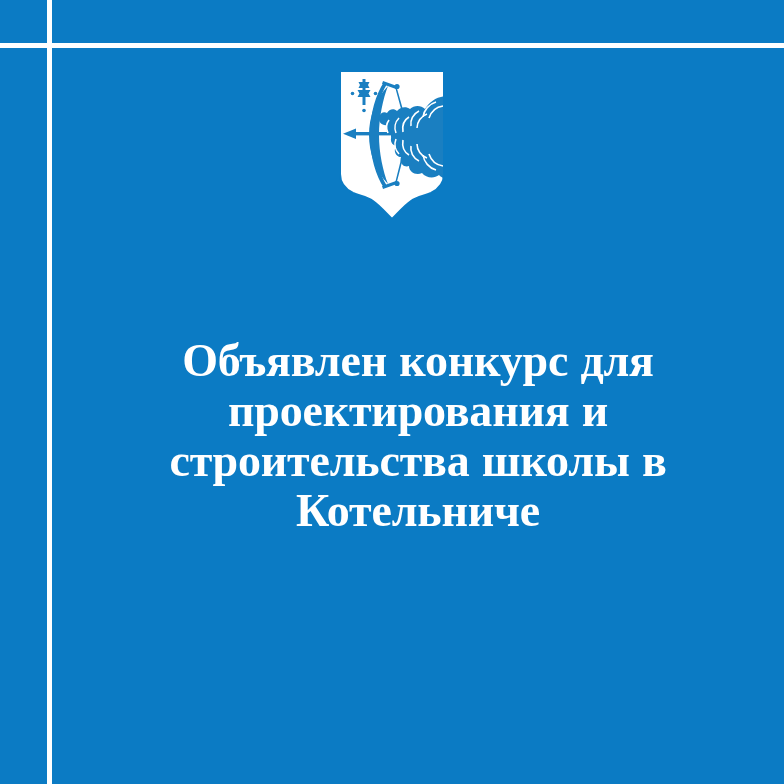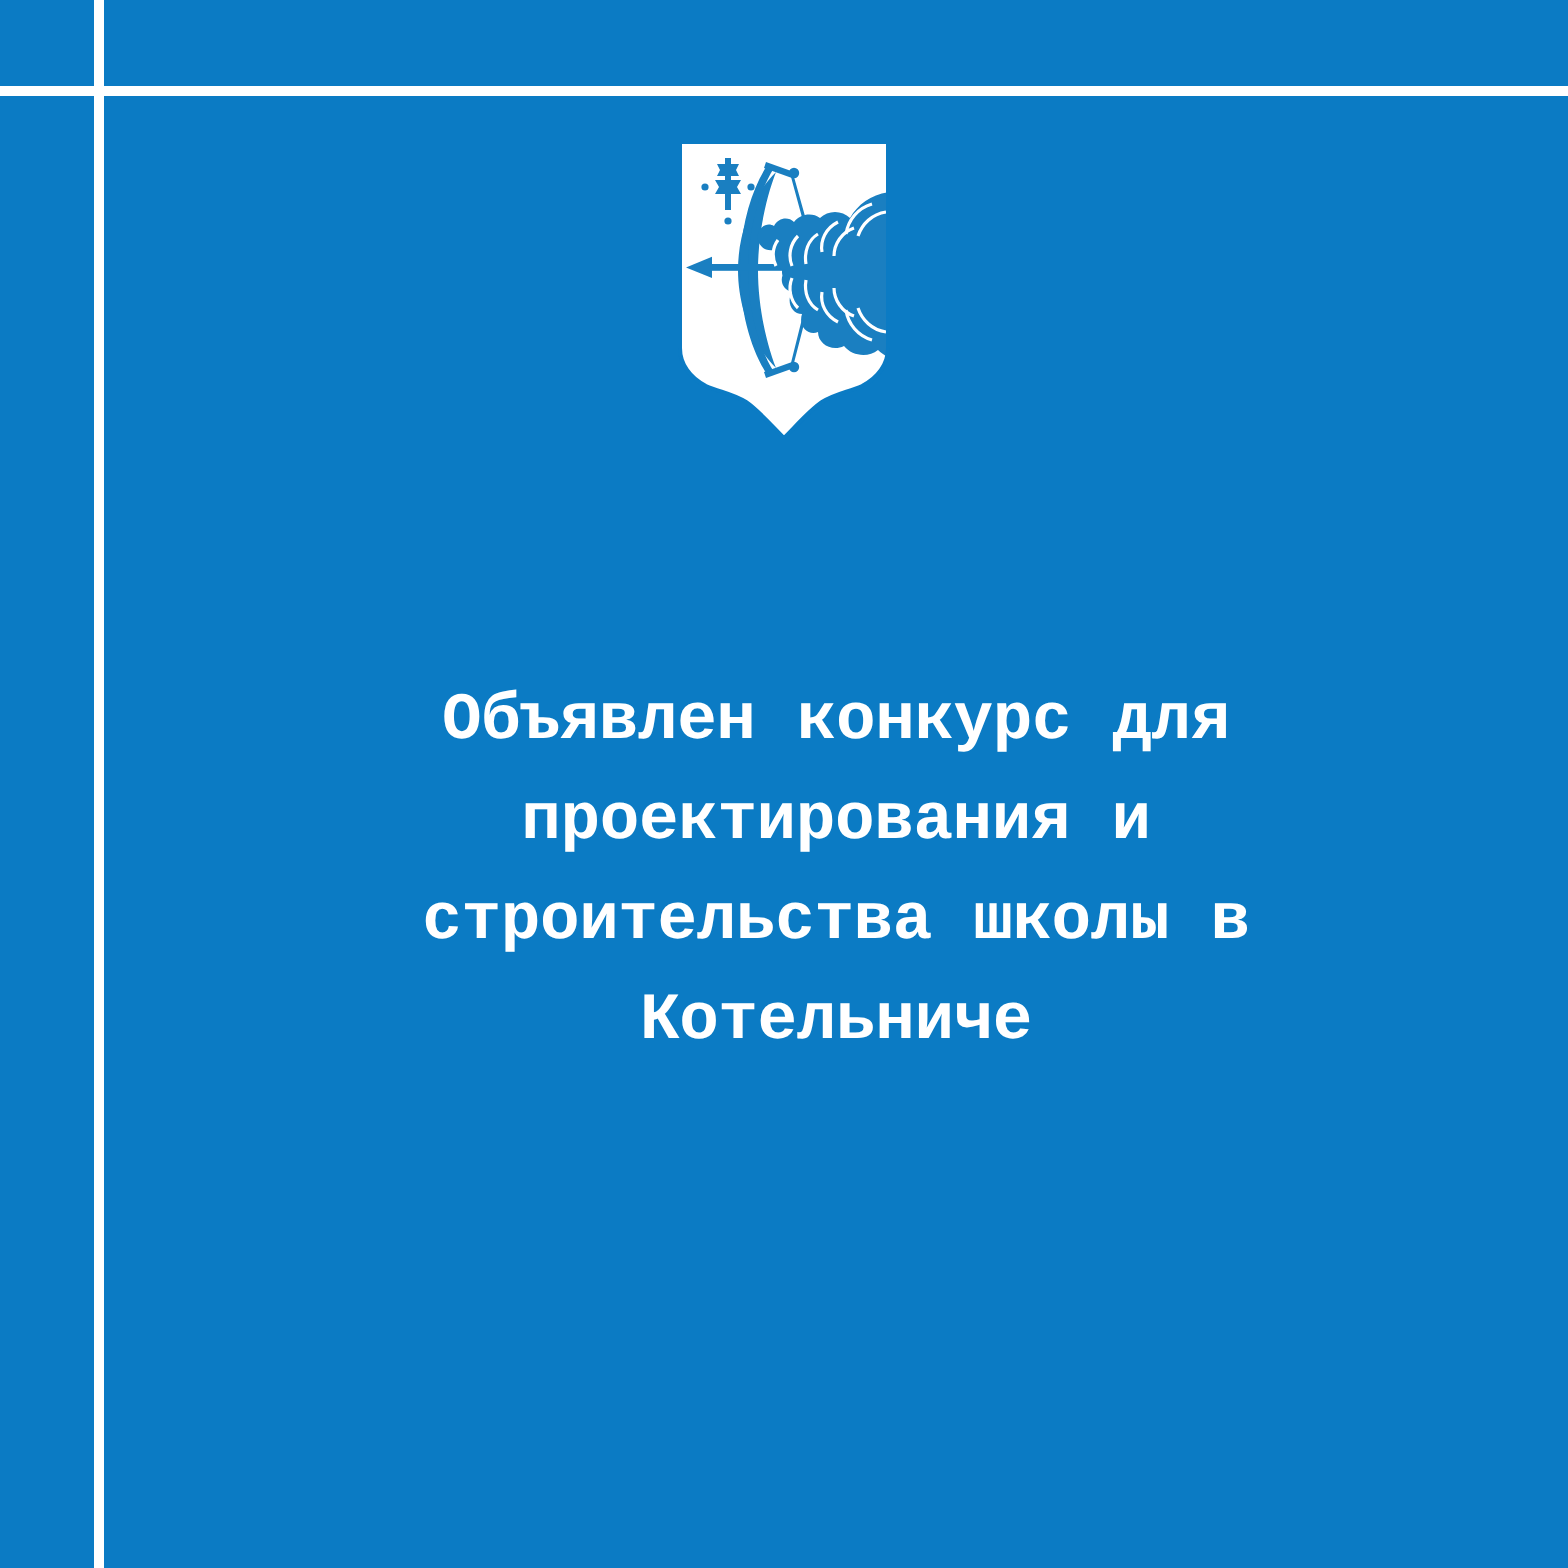--- a/index.html
+++ b/index.html
@@ -63,23 +63,23 @@
     top: 336px;
     width: 732px;
     display: flex;
     justify-content: center;
   }
   .headline {
     width: 540px;
     margin: 0;
     text-align: center;
     color: #ffffff;
-    font-family: Liberation Mono, monospace;
+    font-family: Liberation Serif, serif;
     font-weight: bold;
-    font-size: 33px;
+    font-size: 46px;
     line-height: 50px;
     letter-spacing: -0.2px;
     word-spacing: 1px;
   }
 </style>
 </head>
 <body>
 
 <div class="card">
 

